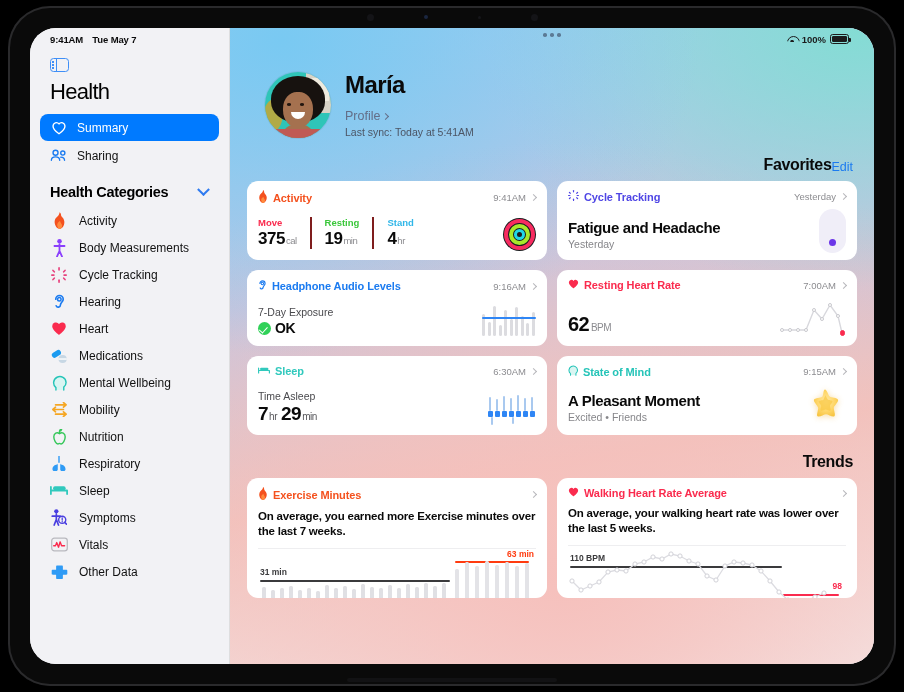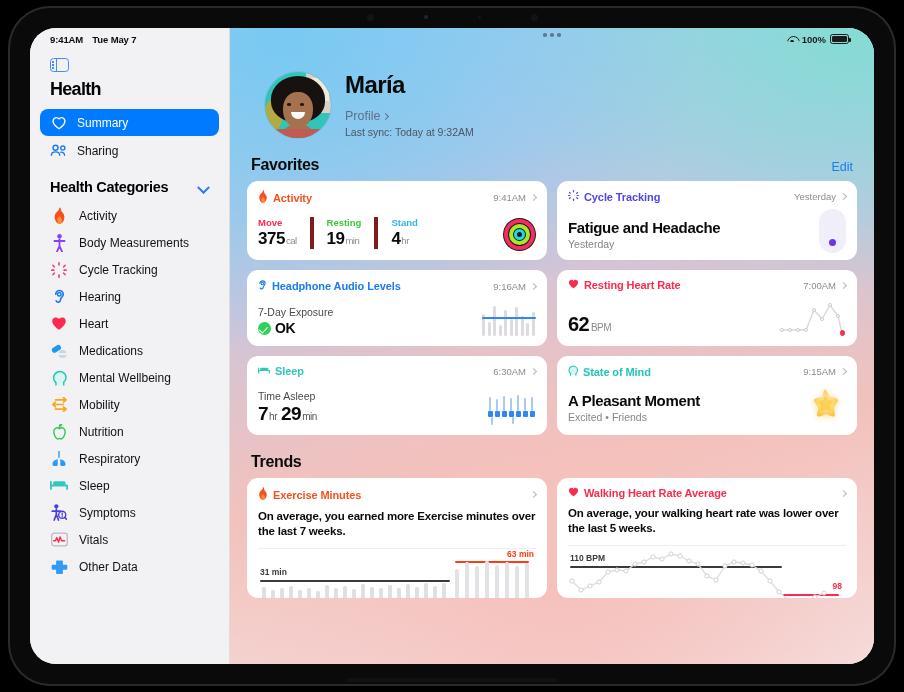--- a/index.html
+++ b/index.html
@@ -43,21 +43,21 @@
     position:relative;
   }
   .sb-icon-rect:after{
     content:""; position:absolute; left:4.5px; top:0; bottom:0; width:1.6px; background:#3f8ff7;
   }
   .sb-icon-rect:before{
     content:""; position:absolute; left:1px; top:2.2px; width:2px; height:1.4px;
     background:#3f8ff7; box-shadow:0 3px 0 #3f8ff7, 0 6px 0 #3f8ff7;
   }
   #app-title{
-    font-size:18px; font-weight:700; letter-spacing:-0.7px; color:#000;
+    font-size:22px; font-weight:400; letter-spacing:-0.7px; color:#000;
     padding:7px 0 9px 10px;
   }
   #search-wrap{
     height:27px; background:#e3e3e6; border-radius:8px; margin:0 9px 10px 9px;
     display:flex; align-items:center; padding:0 7px; gap:5px;
   }
   #search-input{
     border:0; background:transparent; outline:none; flex:1;
     font-family:"Liberation Sans", sans-serif; font-size:11.5px; color:#1b1b1c;
   }
@@ -76,21 +76,21 @@
 
   .nav-item{
     display:flex; align-items:center; gap:9px; height:27px;
     padding:0 9px; border-radius:8px; margin-bottom:1px;
     font-size:12px; color:#111; cursor:default;
   }
   .nav-item.active{ background:#007aff; color:#fff; }
   .nav-icon{ width:19px; flex:0 0 19px; display:flex; align-items:center; justify-content:center; }
 
   #cat-header{
-    display:flex; align-items:flex-end; justify-content:space-between;
+    display:flex; align-items:center; justify-content:space-between;
     padding:14px 11px 7px 10px;
   }
   #cat-header span.t{ font-size:14.5px; font-weight:700; color:#000; letter-spacing:-0.3px; }
   .chev-dn{
     width:9px;height:9px;border-right:2px solid #2f7bf0;border-bottom:2px solid #2f7bf0;
     transform:rotate(45deg) translate(-2px,-2px);
   }
   .cat-item{
     display:flex; align-items:center; gap:10px; height:27px;
     padding:0 9px; font-size:12px; color:#111;
@@ -156,40 +156,40 @@
   #avatar .eye.l{left:22px;} #avatar .eye.r{left:35px;}
   #avatar .neck{position:absolute;left:50%;bottom:-1px;transform:translateX(-50%);width:30px;height:14px;background:#a5714f;border-radius:10px 10px 0 0;}
   #avatar .shirt{position:absolute;left:0;bottom:0;width:100%;height:9px;background:#c05a55;}
 
   #pname{ font-size:24px; font-weight:700; letter-spacing:-0.6px; color:#0a0a0a; line-height:1.05; }
   #plink{ display:flex; align-items:center; gap:3px; margin-top:12px; color:#636e88; font-size:12.5px; }
   #plink .c{ width:5px;height:5px;border-right:1.6px solid #636e88;border-top:1.6px solid #636e88;transform:rotate(45deg);}
   #psync{ font-size:10.5px; color:#4c5565; margin-top:3px; }
 
   .sec-head{
-    display:flex;align-items:flex-end;justify-content:space-between;
+    display:flex;align-items:flex-end;justify-content:flex-end;
     padding:18px 4px 7px 4px;
   }
   .sec-head .title{ font-size:16px;font-weight:700;letter-spacing:-0.35px;color:#0a0a0a;}
   .sec-head .edit{ font-size:12.5px;color:#1b7bf0; }
 
   .grid{ display:grid; grid-template-columns:1fr 1fr; gap:10px; }
   .card{
     background:#fff; border-radius:11px; padding:9px 11px 10px 11px;
     position:relative; overflow:hidden;
   }
   .card-top{ display:flex; align-items:center; justify-content:space-between; }
   .card-title{ display:flex; align-items:center; gap:5px; font-size:11px; font-weight:700; letter-spacing:-0.1px;}
   .card-meta{ display:flex; align-items:center; gap:5px; font-size:9.5px; color:#8c8c90; }
   .chev{ width:5px;height:5px;border-right:1.4px solid #b7b7bb;border-top:1.4px solid #b7b7bb;transform:rotate(45deg);}
 
   
   #card-activity{ min-height:72px; }
   #activity-stats{ display:flex; align-items:flex-end; margin-top:12px; }
-  .act-col{ padding-right:13px; margin-right:13px; border-right:4px solid #7f1d1d; }
+  .act-col{ padding-right:13px; margin-right:13px; border-right:2px solid #7f1d1d; }
   .act-col:last-of-type{ border-right:0; }
   .act-lbl{ font-size:9.5px; font-weight:700; }
   .act-val{ font-size:17px; font-weight:700; letter-spacing:-0.5px; color:#0a0a0a; margin-top:1px;}
   .act-val em{ font-style:normal; font-size:9.5px; font-weight:400; color:#8c8c90; margin-left:1px;}
   #act-rings{ position:absolute; right:11px; bottom:9px; width:33px;height:33px;border-radius:50%;
     background:#1c1c1e; display:flex;align-items:center;justify-content:center;}
   .ring{ position:absolute;border-radius:50%; }
   .r1{width:31px;height:31px;border:4px solid #f72b60;}
   .r2{width:21px;height:21px;border:4px solid #a8e82b;}
   .r3{width:11px;height:11px;border:3.5px solid #21d7e8;}
@@ -494,21 +494,21 @@
             <div class="smile"></div>
               <div class="neck"></div>
               <div class="shirt"></div>
           </div>
           <div>
             <div id="pname">María</div>
             <div id="plink">
               <span>Profile</span>
               <span class="c"></span>
             </div>
-            <div id="psync">Last sync: Today at 9:32AM</div>
+            <div id="psync">Last sync: Today at 5:41AM</div>
           </div>
         </div>
 
         <div class="sec-head">
           <span class="title">Favorites</span>
           <span class="edit">Edit</span>
         </div>
 
         <div class="grid">
 

